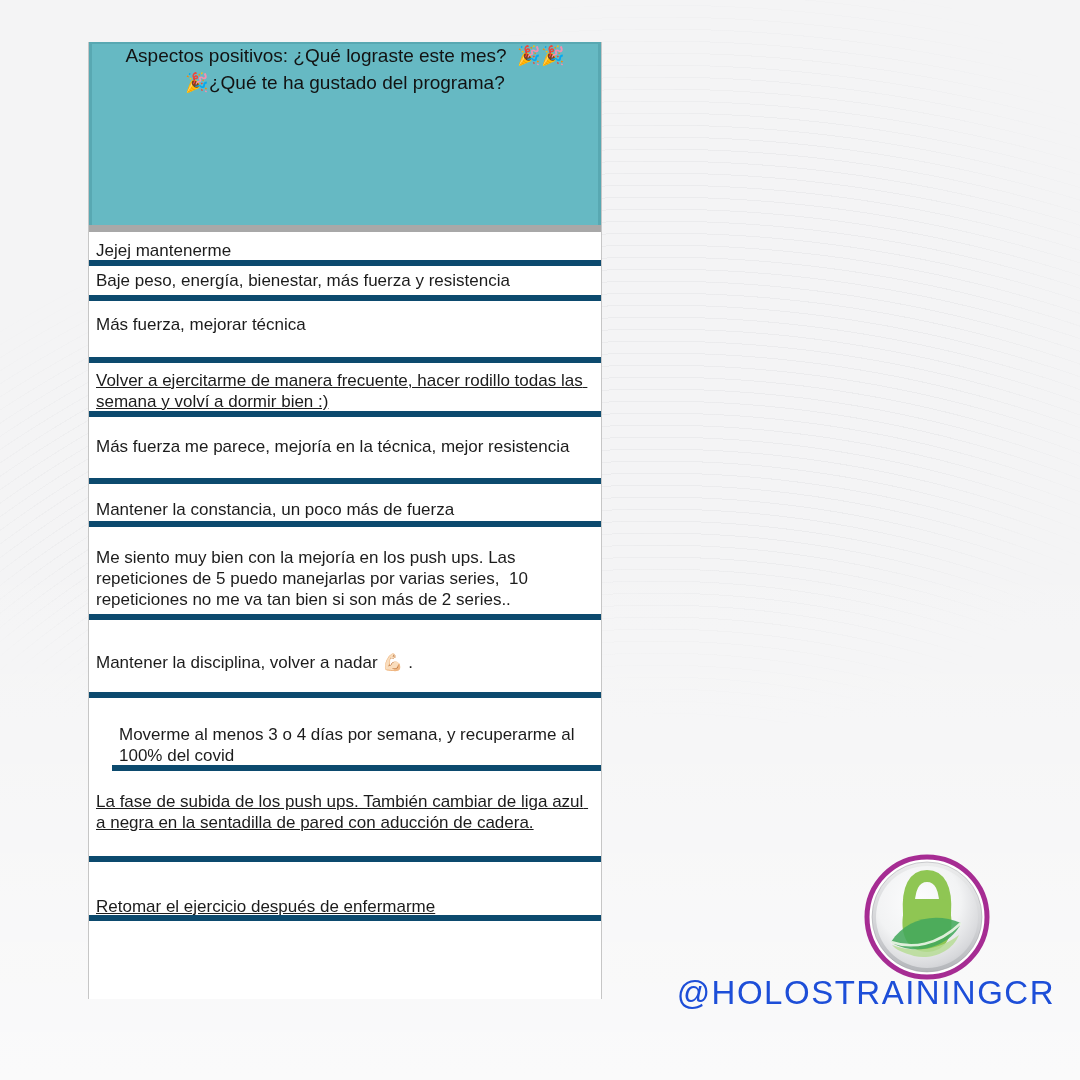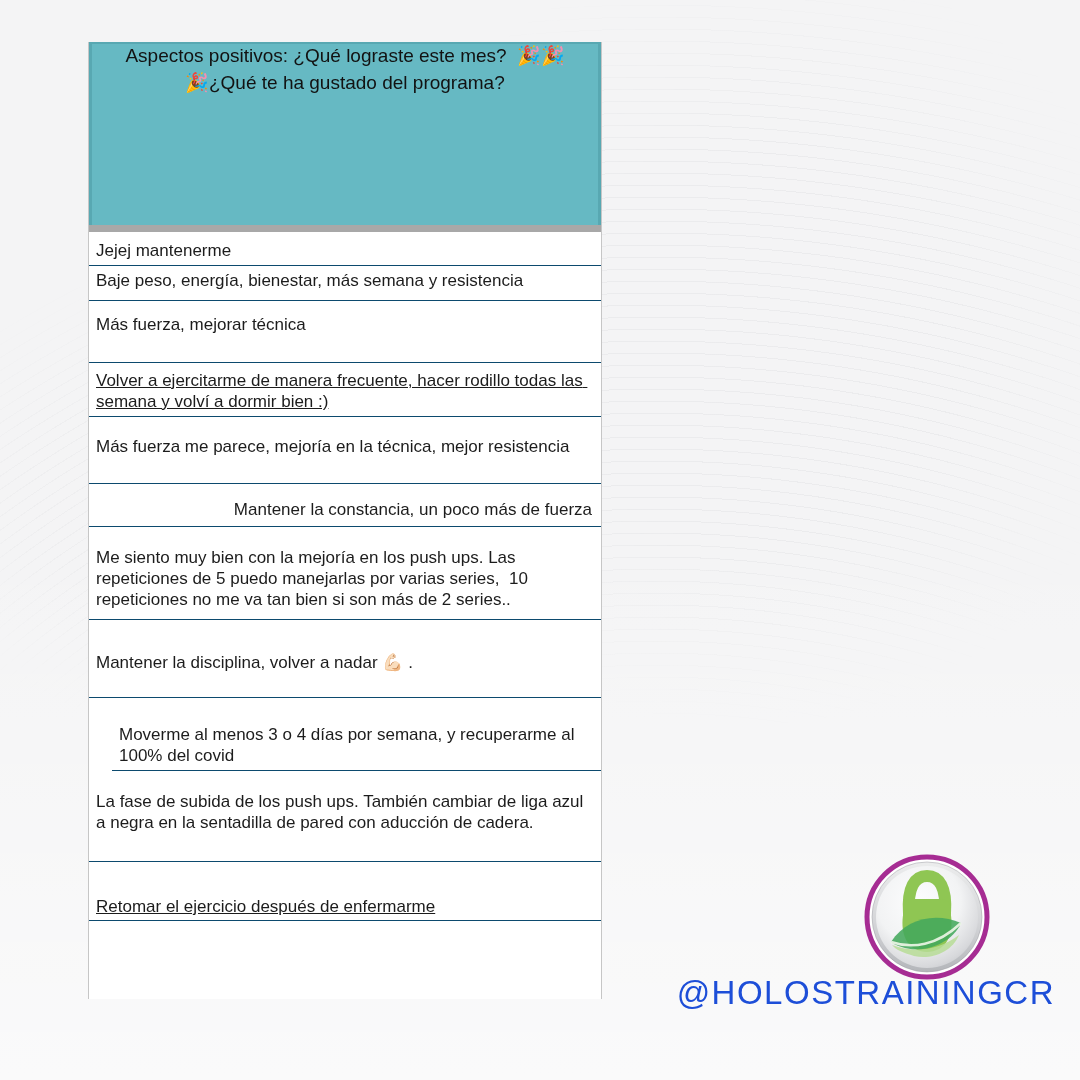--- a/index.html
+++ b/index.html
@@ -46,36 +46,36 @@
     box-shadow:inset 3px 0 0 #58a8b2, inset -3px 0 0 #58a8b2, inset 0 2px 0 #58a8b2;
     display:flex;flex-direction:column;justify-content:flex-start;align-items:center;
     text-align:center;
     font-size:19px;line-height:27px;color:#121212;
     padding:0 8px;
   }
   .sheet-header span{white-space:pre-wrap;}
   .rows{width:100%;}
   .row{
     box-sizing:border-box;
-    border-bottom:1px solid #0c4a6e;
+    border-bottom:6px solid #0c4a6e;
     padding-left:7px;padding-right:9px;
     font-size:17px;line-height:21px;color:#1c1c1c;
     overflow:hidden;
   }
   .row span{white-space:pre-wrap;}
   .row:nth-child(1){height:34px;padding-top:8px;}
   .row:nth-child(2){height:35px;padding-top:4px;}
   .row:nth-child(3){height:62px;padding-top:13px;}
   .row:nth-child(4){height:54px;padding-top:7px;text-decoration:underline;}
   .row:nth-child(5){height:67px;padding-top:19px;}
-  .row:nth-child(6){height:43px;padding-top:15px;text-align:right;}
+  .row:nth-child(6){height:43px;padding-top:15px;}
   .row:nth-child(7){height:93px;padding-top:20px;}
   .row:nth-child(8){height:78px;padding-top:32px;}
   .row:nth-child(9){height:73px;padding-top:26px;margin-left:23px;}
-  .row:nth-child(10){height:91px;padding-top:20px;}
+  .row:nth-child(10){height:91px;padding-top:20px;text-decoration:underline;}
   .row:nth-child(11){height:59px;padding-top:34px;text-decoration:underline;}
   .row:nth-child(12){height:78px;padding-top:30px;}
   .row-partial{height:4px;border-bottom:none;padding:0;}
 
   
   .logo{
     position:absolute;left:862px;top:852px;width:130px;height:130px;
   }
   .handle{
     position:absolute;left:605px;top:974px;width:450px;
@@ -91,21 +91,21 @@
 <div class="waves waves-left"></div>
 <div class="bg-lighten"></div>
 
 <div class="sheet">
   <div class="sheet-header">
     <span>Aspectos positivos: ¿Qué lograste este mes?  🎉🎉</span>
     <span>🎉¿Qué te ha gustado del programa?</span>
   </div>
   <div class="rows">
     <div class="row"><span>Jejej mantenerme</span></div>
-    <div class="row"><span>Baje peso, energía, bienestar, más semana y resistencia</span></div>
+    <div class="row"><span>Baje peso, energía, bienestar, más fuerza y resistencia</span></div>
     <div class="row"><span>Más fuerza, mejorar técnica</span></div>
     <div class="row"><span>Volver a ejercitarme de manera frecuente, hacer rodillo todas las semana y volví a dormir bien :)</span></div>
     <div class="row"><span>Más fuerza me parece, mejoría en la técnica, mejor resistencia</span></div>
     <div class="row"><span>Mantener la constancia, un poco más de fuerza</span></div>
     <div class="row"><span>Me siento muy bien con la mejoría en los push ups. Las repeticiones de 5 puedo manejarlas por varias series,  10 repeticiones no me va tan bien si son más de 2 series..</span></div>
     <div class="row"><span>Mantener la disciplina, volver a nadar 💪🏻 .</span></div>
     <div class="row"><span>Moverme al menos 3 o 4 días por semana, y recuperarme al 100% del covid</span></div>
     <div class="row"><span>La fase de subida de los push ups. También cambiar de liga azul a negra en la sentadilla de pared con aducción de cadera.</span></div>
     <div class="row"><span>Retomar el ejercicio después de enfermarme</span></div>
     <div class="row row-partial"></div>

